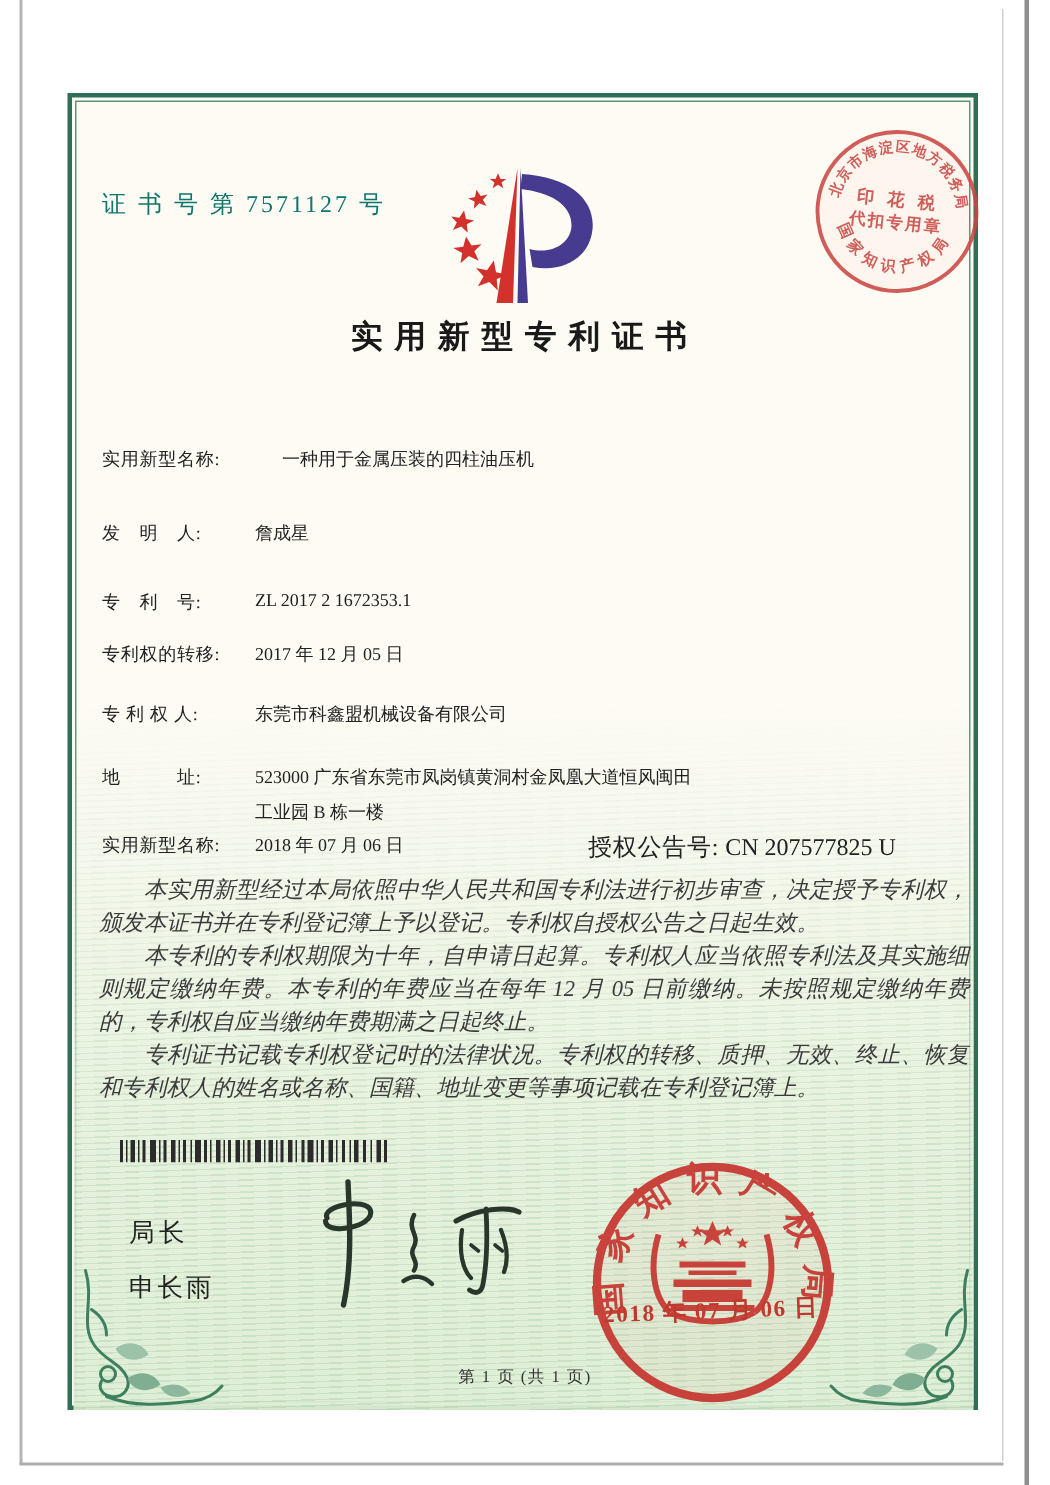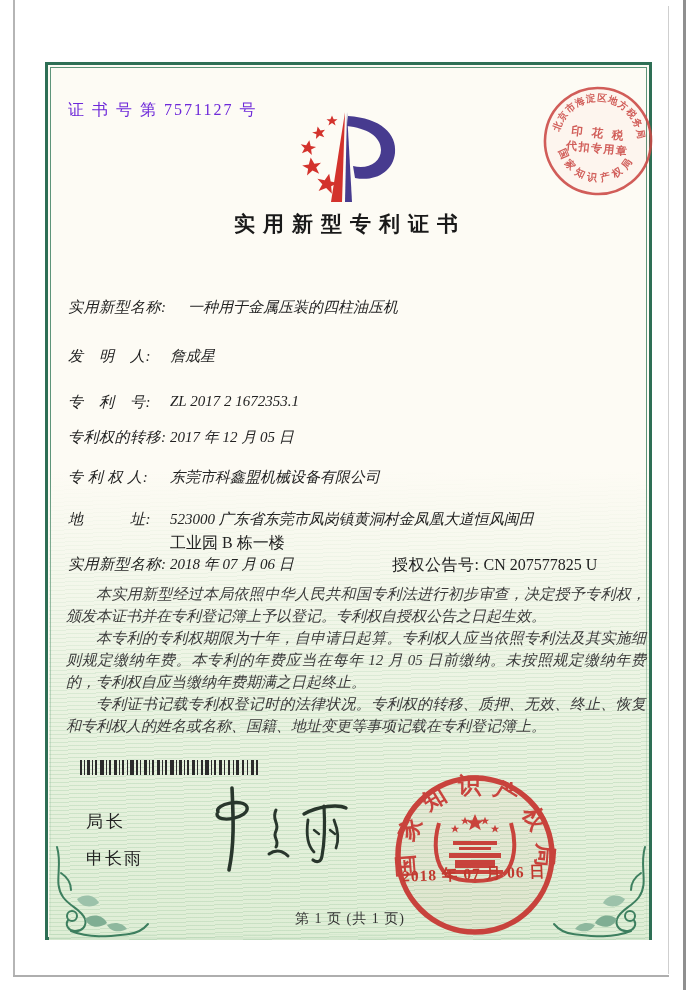--- a/index.html
+++ b/index.html
@@ -15,42 +15,42 @@
   .frame{position:absolute;left:45px;top:62px;width:607px;height:878px;border:3px solid #2e6f55;background:#fdfbf4;box-sizing:border-box;z-index:1;}
   .frame-inner{position:absolute;left:2px;top:2px;right:2px;bottom:2px;border:1px solid #5d9479;}
   
   .bg-tint{position:absolute;left:49px;top:470px;width:600px;height:470px;z-index:2;
            background:linear-gradient(to bottom,rgba(233,243,226,0) 0%,rgba(227,240,218,0.8) 55%,rgba(221,237,212,0.95) 100%);}
   .bg-lines{position:absolute;left:49px;top:470px;width:600px;height:470px;z-index:2;
             background:repeating-linear-gradient(178deg,rgba(120,180,130,0.22) 0 1px,rgba(0,0,0,0) 1px 4px);
             -webkit-mask-image:linear-gradient(to bottom,transparent 0%,#000 65%);
             mask-image:linear-gradient(to bottom,transparent 0%,#000 65%);}
   .content{position:absolute;left:0;top:0;width:700px;height:990px;z-index:3;}
-  .cert-no{position:absolute;left:68px;top:100px;font-size:16px;letter-spacing:2px;color:#6d28d9;}
+  .cert-no{position:absolute;left:68px;top:126px;font-size:16px;letter-spacing:2px;color:#0f766e;}
   .logo{position:absolute;left:285px;top:108px;width:132px;height:104px;}
   .title{position:absolute;left:0;top:210px;width:700px;text-align:center;font-size:21px;font-weight:bold;
          letter-spacing:8px;color:#191919;margin:0;}
-  .field{position:absolute;left:68px;font-size:15px;color:#222;font-style:italic;}
+  .field{position:absolute;left:68px;font-size:12px;color:#222;}
   .field .lab{display:inline-block;width:100px;letter-spacing:0.5px;}
   .field .val{position:absolute;left:102px;top:0;width:480px;white-space:nowrap;}
-  .addr2{position:absolute;left:170px;top:533px;font-size:16px;color:#222;}
+  .addr2{position:absolute;left:170px;top:533px;font-size:12px;color:#222;}
   .grant-no{position:absolute;left:392px;top:555px;font-size:16px;color:#222;text-align:center;}
   .grant-no .lab{letter-spacing:0.5px;}
   .body-text{position:absolute;left:66px;top:583px;width:580px;font-size:15px;line-height:22px;
              text-align:justify;color:#3b3b3b;}
   .body-text p{margin:0;text-indent:2em;font-style:italic;}
   .barcode{position:absolute;left:80px;top:760px;width:180px;height:15px;}
   .signer{position:absolute;left:86px;top:810px;font-size:17px;letter-spacing:3px;color:#232323;font-family:Liberation Mono, monospace;}
   .signer .nm{display:block;margin-top:14px;letter-spacing:2px;}
   .signature{position:absolute;left:192px;top:778px;width:160px;height:102px;}
   .seal{position:absolute;left:391px;top:771px;width:168px;height:168px;opacity:0.93;}
   .seal-date{position:absolute;left:402px;top:864px;font-size:15.5px;letter-spacing:1px;color:#c0392e;
              transform:rotate(-2deg);z-index:5;white-space:nowrap;font-weight:bold;}
   .tax-stamp{position:absolute;left:540px;top:83px;width:116px;height:116px;opacity:0.88;transform:rotate(6deg);}
-  .footer{position:absolute;left:0;top:910px;width:700px;text-align:center;font-size:14px;color:#333;letter-spacing:1px;}
+  .footer{position:absolute;left:0;top:910px;width:700px;text-align:center;font-size:11px;color:#333;letter-spacing:1px;}
   .ornament{position:absolute;z-index:2;}
   .orn-bl{left:47px;top:843px;}
   .orn-br{left:545px;top:843px;transform:scaleX(-1);}
 </style>
 </head>
 <body>
 
 <div class="page">
 
   <div class="edge edge-left"></div>

